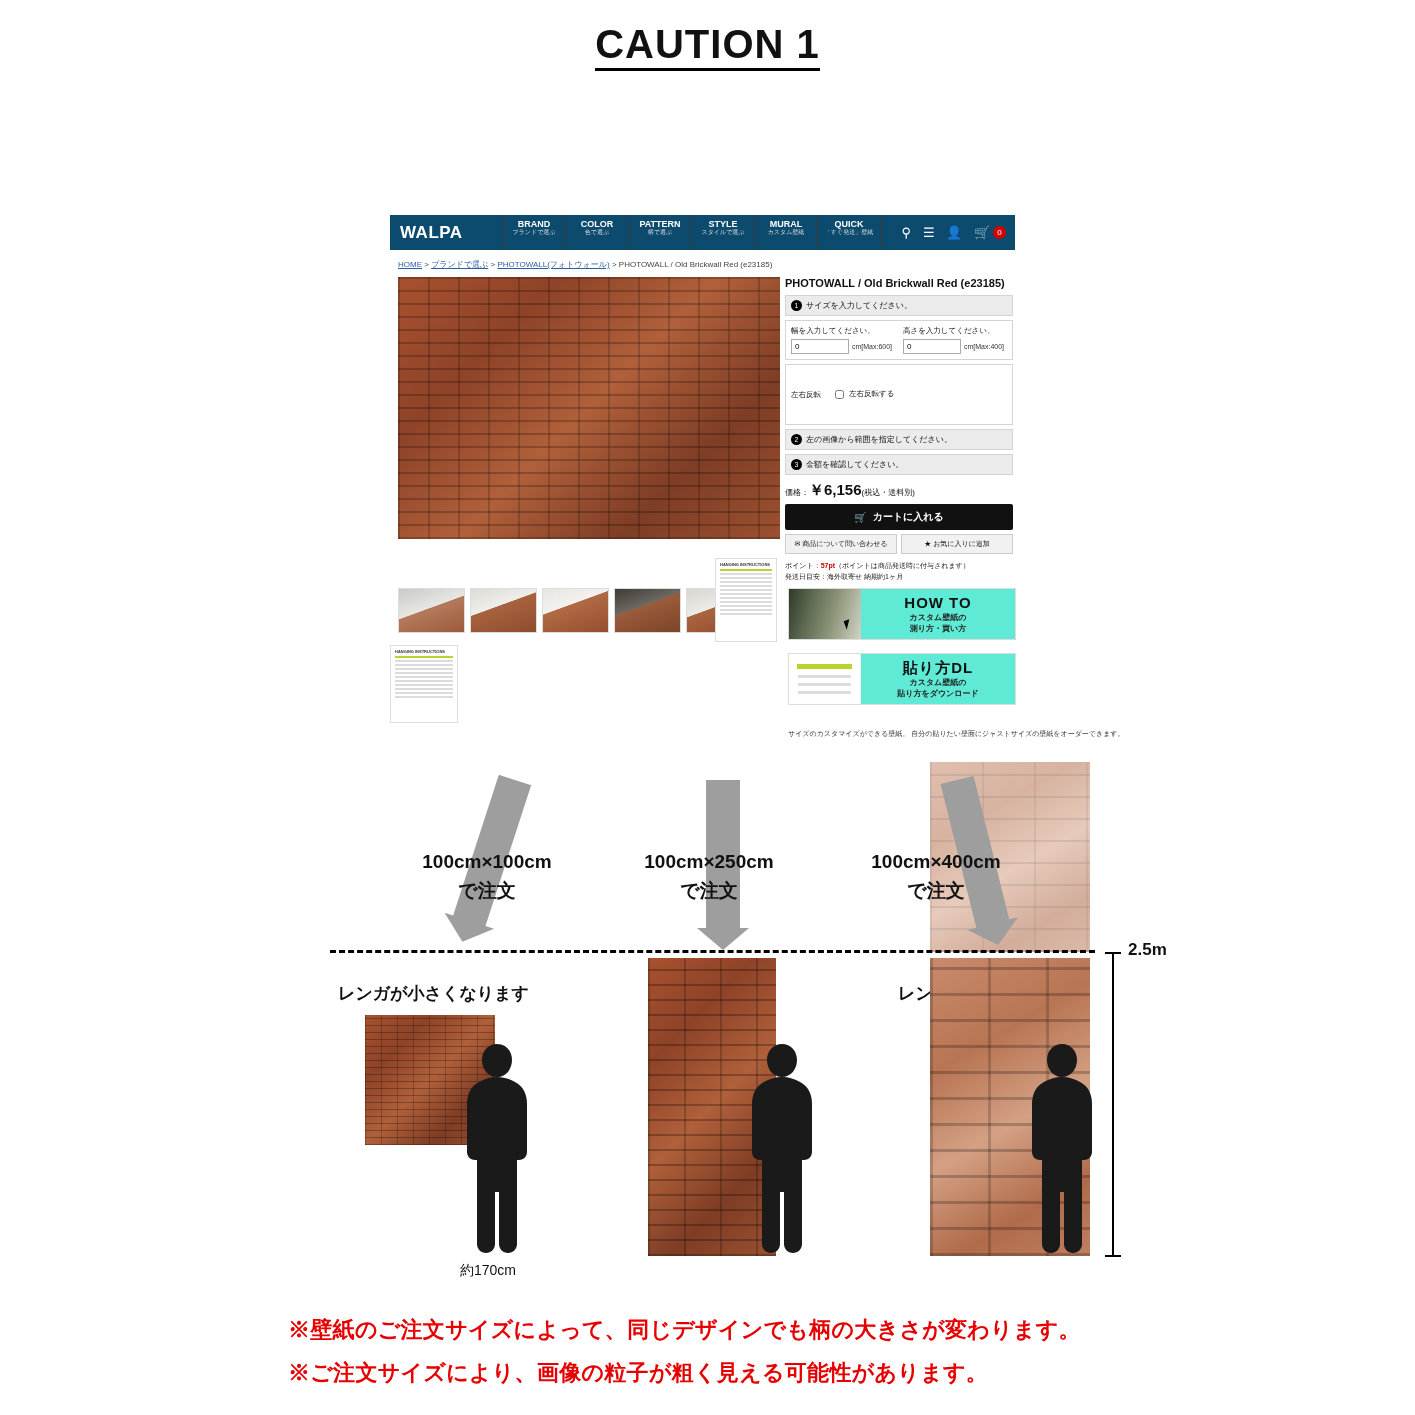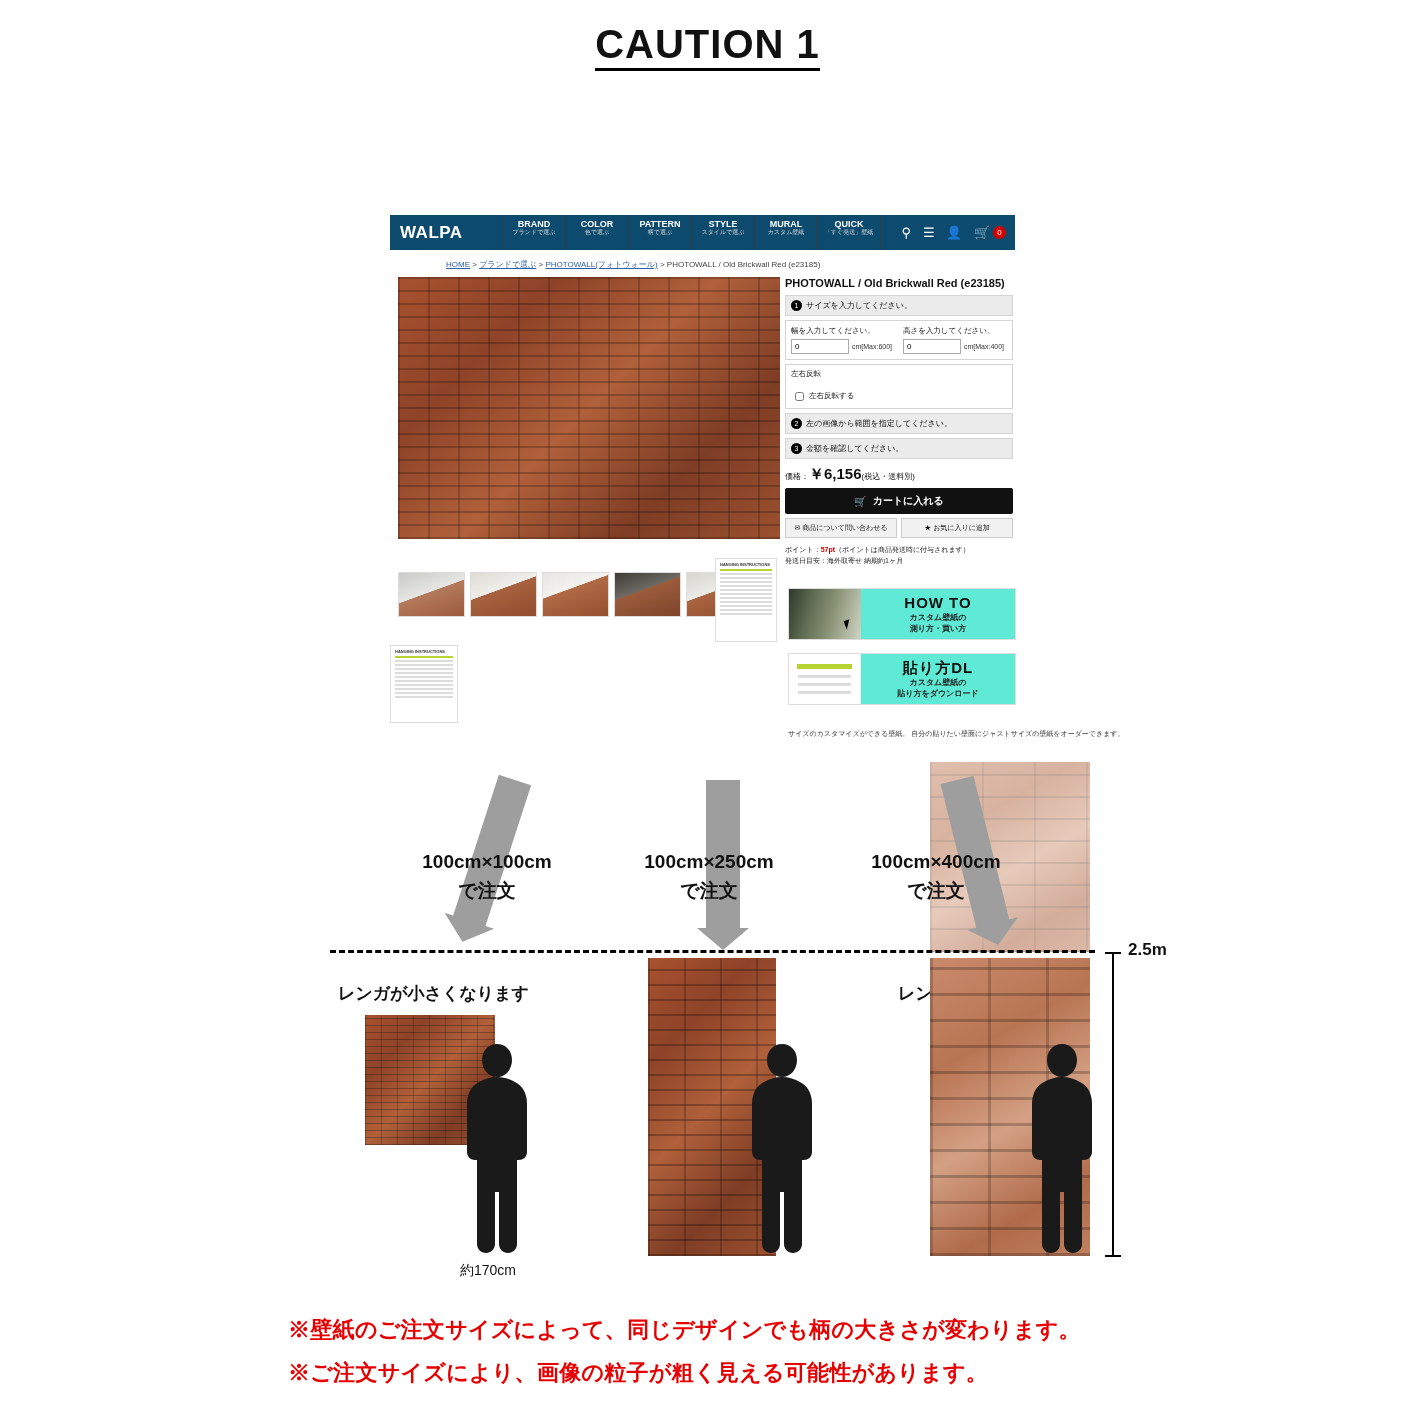--- a/index.html
+++ b/index.html
@@ -92,21 +92,20 @@
     width: 13px; height: 13px; font-size: 8px;
     display: flex; align-items: center; justify-content: center;
     margin-left: 2px;
   }
 
   
   #breadcrumb {
     font-size: 8px;
     color: #444;
     padding: 9px 0 7px 8px;
-    margin-left: 48px;
   }
   #breadcrumb a { color: #2b5fa8; text-decoration: underline; }
 
   
   #site-main { display: flex; padding-left: 8px; }
   #brick-main {
     width: 382px;
     height: 262px;
     background:
       repeating-linear-gradient(0deg, rgba(0,0,0,.22) 0 2px, rgba(0,0,0,0) 2px 13px),
@@ -150,24 +149,24 @@
   .size-lbl { margin-bottom: 3px; }
   .size-field { display: flex; align-items: center; gap: 3px; }
   .size-field input {
     width: 58px; height: 15px; font-size: 8px;
     border: 1px solid #aaa; padding: 0 3px;
     font-family: "Liberation Sans", sans-serif;
   }
   .size-unit { font-size: 7px; color: #333; }
   #flip-box {
     border: 1px solid #d4d4d4;
-    padding: 4px 5px;
+    padding: 22px 5px;
     margin-bottom: 4px;
     font-size: 7.5px;
-    display: flex; gap: 10px;  flex-direction: column;
+    display: flex; gap: 10px; align-items: center;
   }
   #price-line { font-size: 8px; margin: 6px 0 4px 0; }
   #price-line b { font-size: 15px; }
   #cart-btn {
     background: #111; color: #fff;
     height: 26px; display: flex; align-items: center;
     justify-content: center; gap: 6px;
     font-size: 10px; font-weight: bold;
     border-radius: 2px;
   }

